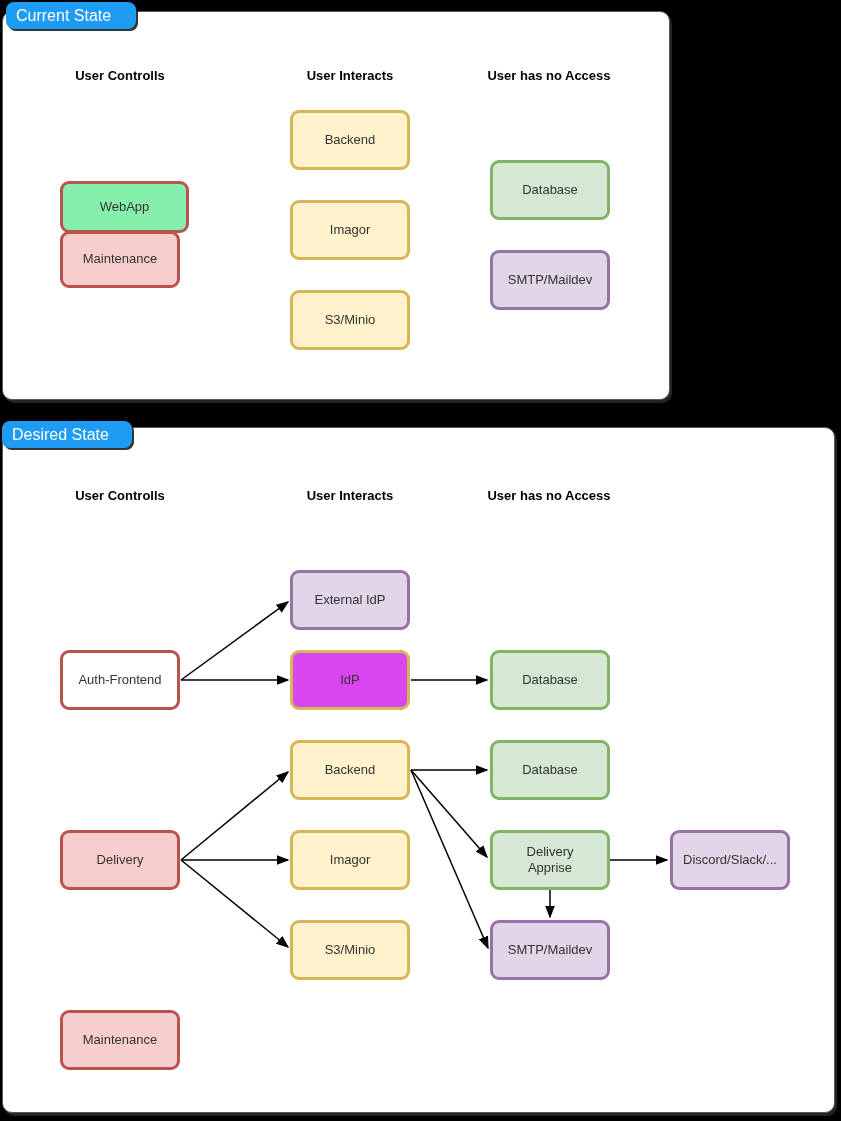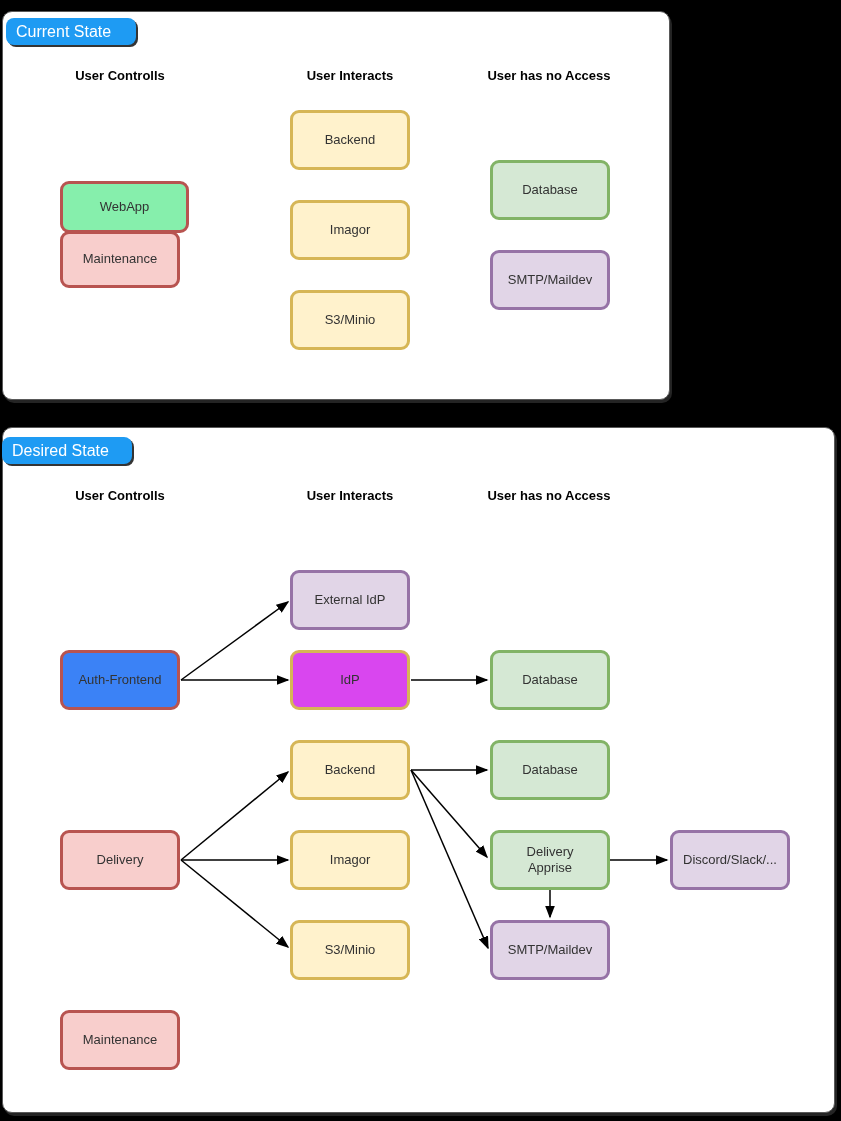--- a/index.html
+++ b/index.html
@@ -8,21 +8,21 @@
     font-family:"Liberation Sans",sans-serif;overflow:hidden;
   }
   .panel{
     position:absolute;background:#ffffff;border:1.5px solid #595959;
     border-radius:10px;box-sizing:border-box;z-index:1;
     box-shadow:2px 3px 0 rgba(40,40,40,0.9);
   }
   .tab{
     position:absolute;border-radius:8px;color:#ffffff;font-size:16px;
     display:flex;align-items:center;padding-left:10px;box-sizing:border-box;
-    z-index:4;box-shadow:2px 2px 0 rgba(30,30,30,0.9);margin-top:16px;
+    z-index:4;box-shadow:2px 2px 0 rgba(30,30,30,0.9);
   }
   .col-header{
     position:absolute;transform:translateX(-50%);font-weight:bold;
     font-size:13px;color:#000;z-index:2;white-space:nowrap;
   }
   .node{
     position:absolute;border-radius:9px;border:3px solid #f97316;
     display:flex;align-items:center;justify-content:center;
     font-size:13px;color:#333;text-align:center;white-space:pre-line;
     box-sizing:border-box;z-index:2;line-height:1.25;
@@ -64,21 +64,21 @@
     <div class="node" style="left: 290px; top: 290px; width: 120px; height: 60px; background: rgb(255, 242, 204); border-color: rgb(214, 182, 86); color: rgb(51, 51, 51);"><span>S3/Minio</span></div>
     <div class="node" style="left: 490px; top: 160px; width: 120px; height: 60px; background: rgb(213, 232, 212); border-color: rgb(130, 179, 102); color: rgb(51, 51, 51);"><span>Database</span></div>
     <div class="node" style="left: 490px; top: 250px; width: 120px; height: 60px; background: rgb(225, 213, 231); border-color: rgb(150, 115, 166); color: rgb(51, 51, 51);"><span>SMTP/Maildev</span></div>
     <div class="tab" style="left: 6px; top: 2px; width: 130px; height: 27px; background: rgb(30, 155, 243); color: rgb(255, 255, 255);">
       <span>Current State</span>
     </div>
     <div class="panel" style="background: rgb(255, 255, 255); border-color: rgb(89, 89, 89); left: 2px; top: 427px; width: 833px; height: 686px;"></div>
     <div class="col-header" style="left: 120px; top: 488px; color: rgb(0, 0, 0);">User Controlls</div>
     <div class="col-header" style="left: 350px; top: 488px; color: rgb(0, 0, 0);">User Interacts</div>
     <div class="col-header" style="left: 549px; top: 488px; color: rgb(0, 0, 0);">User has no Access</div>
-    <div class="node" style="left: 60px; top: 650px; width: 120px; height: 60px; background: #3b82f6; border-color: rgb(184, 84, 80); color: rgb(51, 51, 51);"><span>Auth-Frontend</span></div>
+    <div class="node" style="left: 60px; top: 650px; width: 120px; height: 60px; background: #ffffff; border-color: rgb(184, 84, 80); color: rgb(51, 51, 51);"><span>Auth-Frontend</span></div>
     <div class="node" style="left: 290px; top: 570px; width: 120px; height: 60px; background: rgb(225, 213, 231); border-color: rgb(150, 115, 166); color: rgb(51, 51, 51); text-align: center;"><span>External IdP</span></div>
     <div class="node" style="left: 290px; top: 650px; width: 120px; height: 60px; background: #d946ef; border-color: rgb(214, 182, 86); color: rgb(51, 51, 51);"><span>IdP</span></div>
     <div class="node" style="left: 490px; top: 650px; width: 120px; height: 60px; background: rgb(213, 232, 212); border-color: rgb(130, 179, 102); color: rgb(51, 51, 51);"><span>Database</span></div>
     <div class="node" style="left: 290px; top: 740px; width: 120px; height: 60px; background: rgb(255, 242, 204); border-color: rgb(214, 182, 86); color: rgb(51, 51, 51);"><span>Backend</span></div>
     <div class="node" style="left: 490px; top: 740px; width: 120px; height: 60px; background: rgb(213, 232, 212); border-color: rgb(130, 179, 102); color: rgb(51, 51, 51);"><span>Database</span></div>
     <div class="node" style="left: 60px; top: 830px; width: 120px; height: 60px; background: rgb(248, 206, 204); border-color: rgb(184, 84, 80); color: rgb(51, 51, 51);"><span>Delivery</span></div>
     <div class="node" style="left: 290px; top: 830px; width: 120px; height: 60px; background: rgb(255, 242, 204); border-color: rgb(214, 182, 86); color: rgb(51, 51, 51);"><span>Imagor</span></div>
     <div class="node" style="left: 490px; top: 830px; width: 120px; height: 60px; background: rgb(213, 232, 212); border-color: rgb(130, 179, 102); color: rgb(51, 51, 51);"><span>Delivery
 Apprise</span></div>
     <div class="node" style="left: 670px; top: 830px; width: 120px; height: 60px; background: rgb(225, 213, 231); border-color: rgb(150, 115, 166); color: rgb(51, 51, 51); align-items: center;"><span>Discord/Slack/...</span></div>

